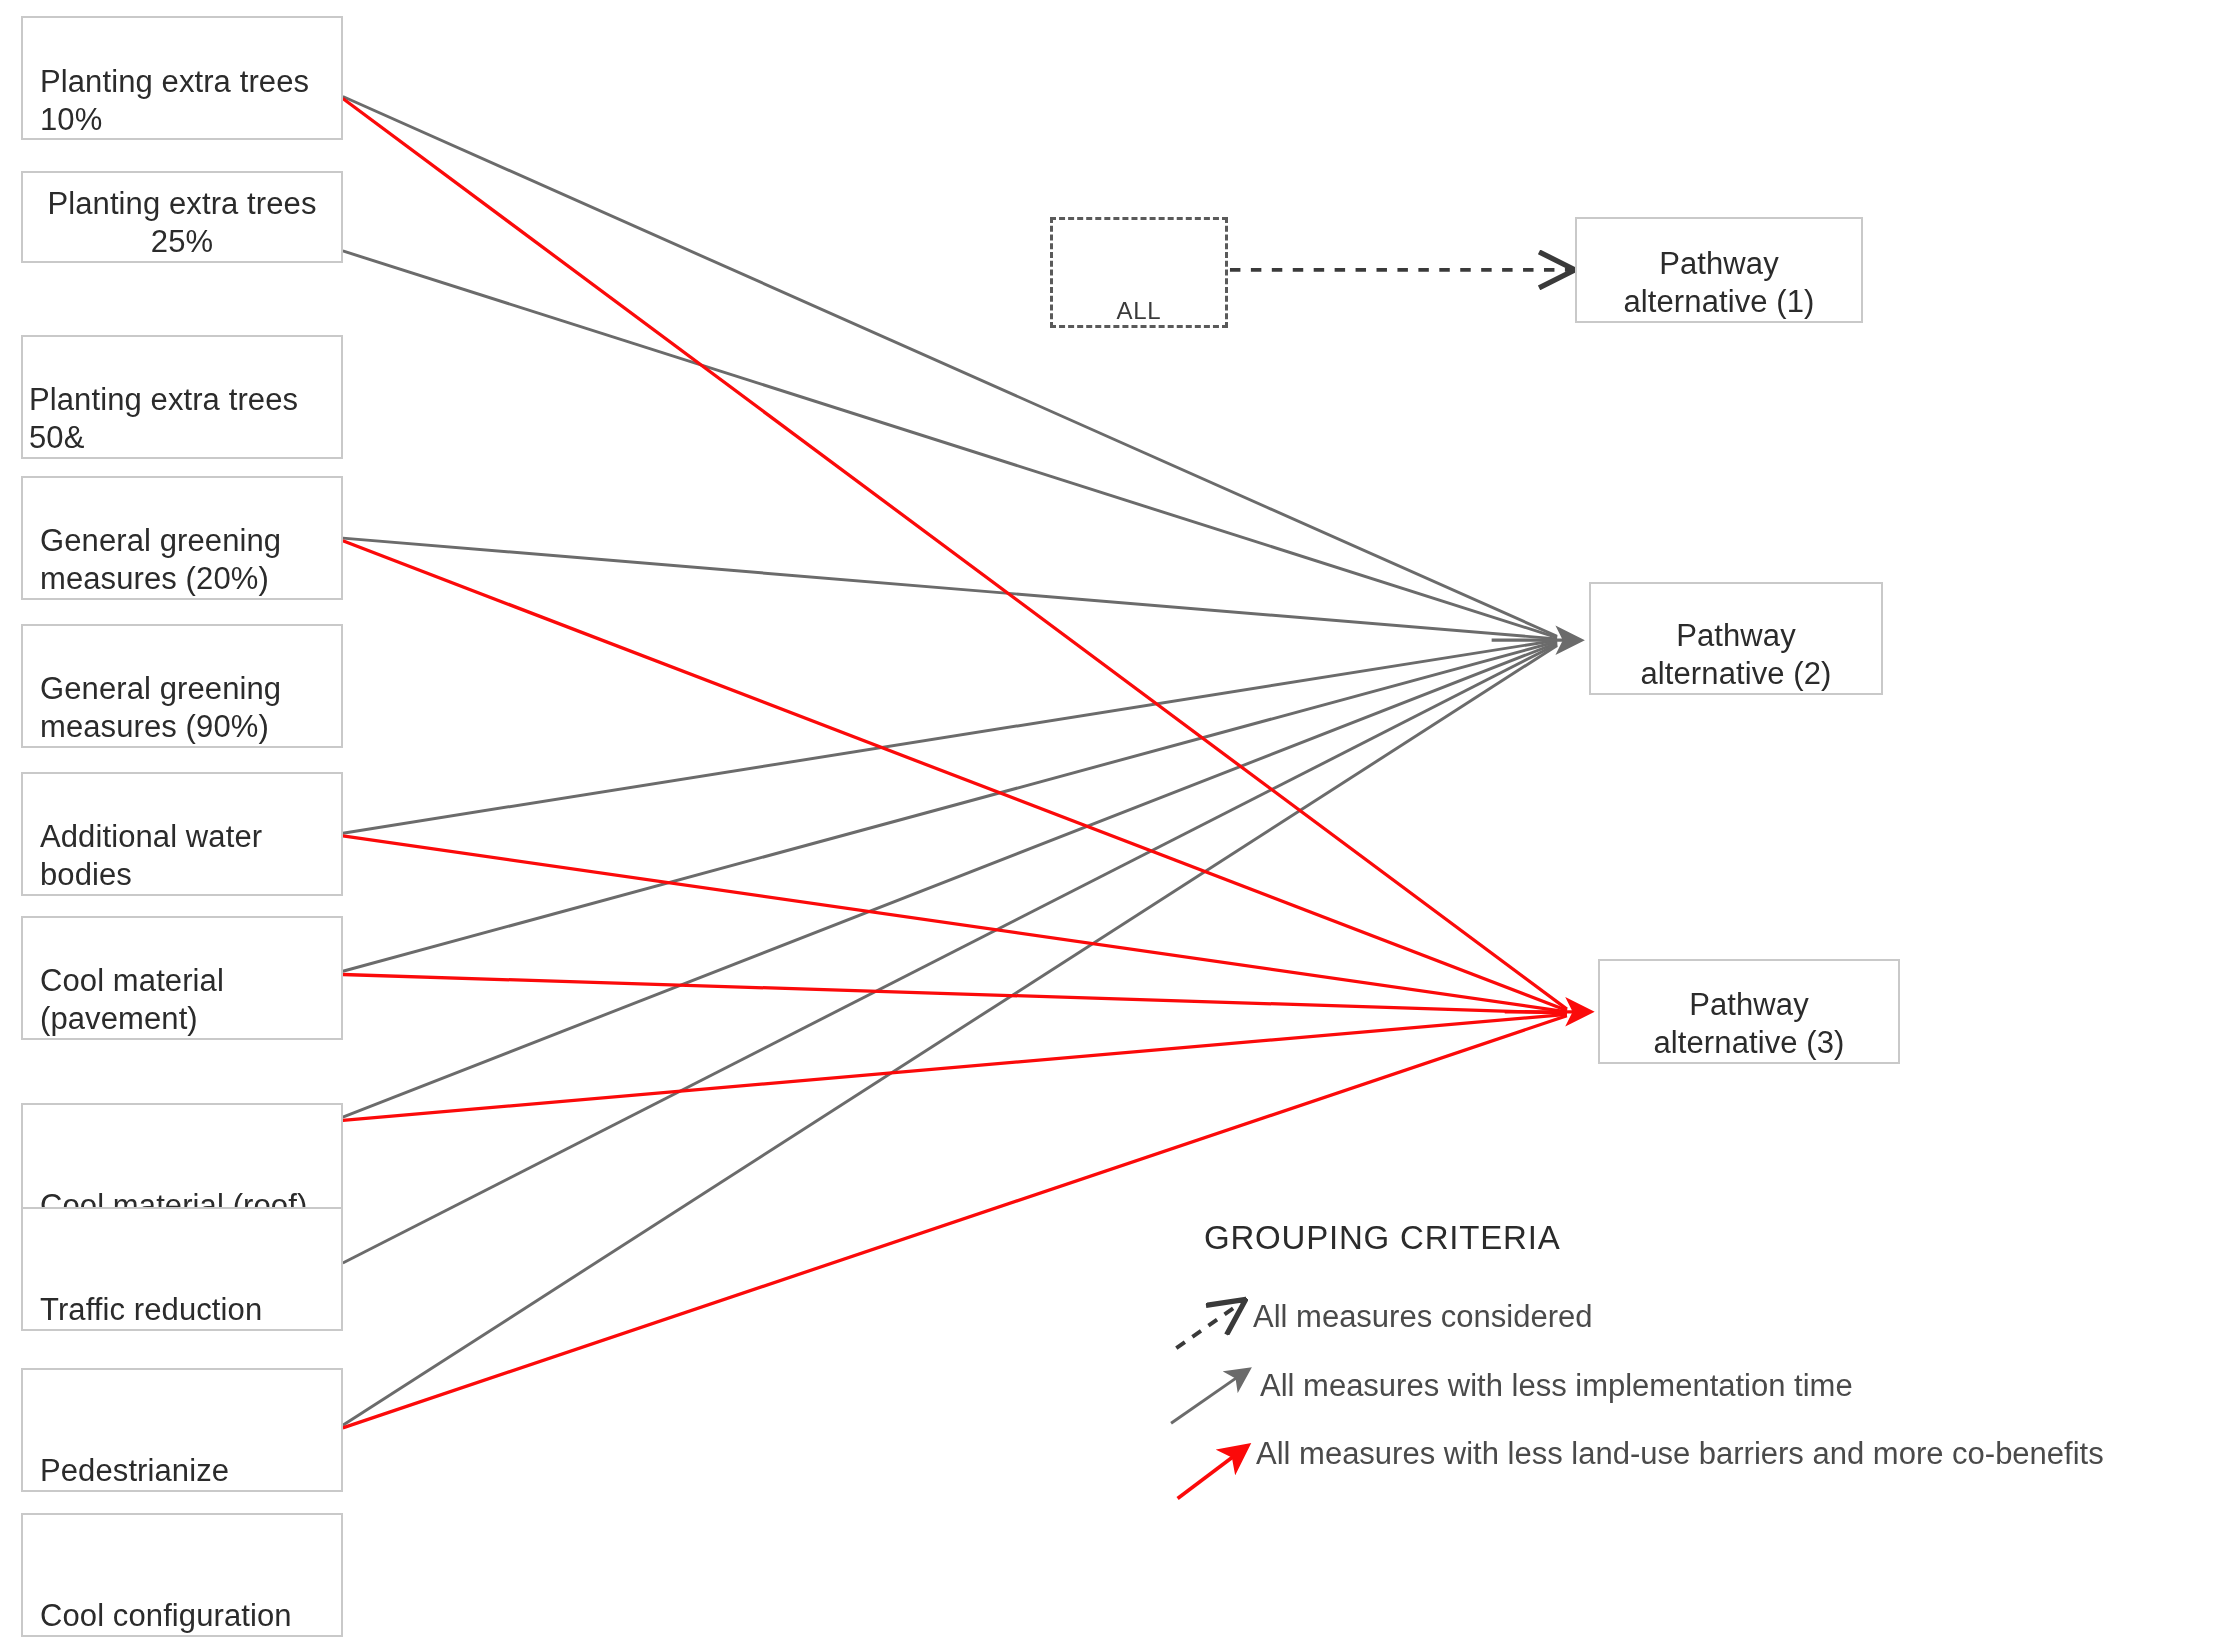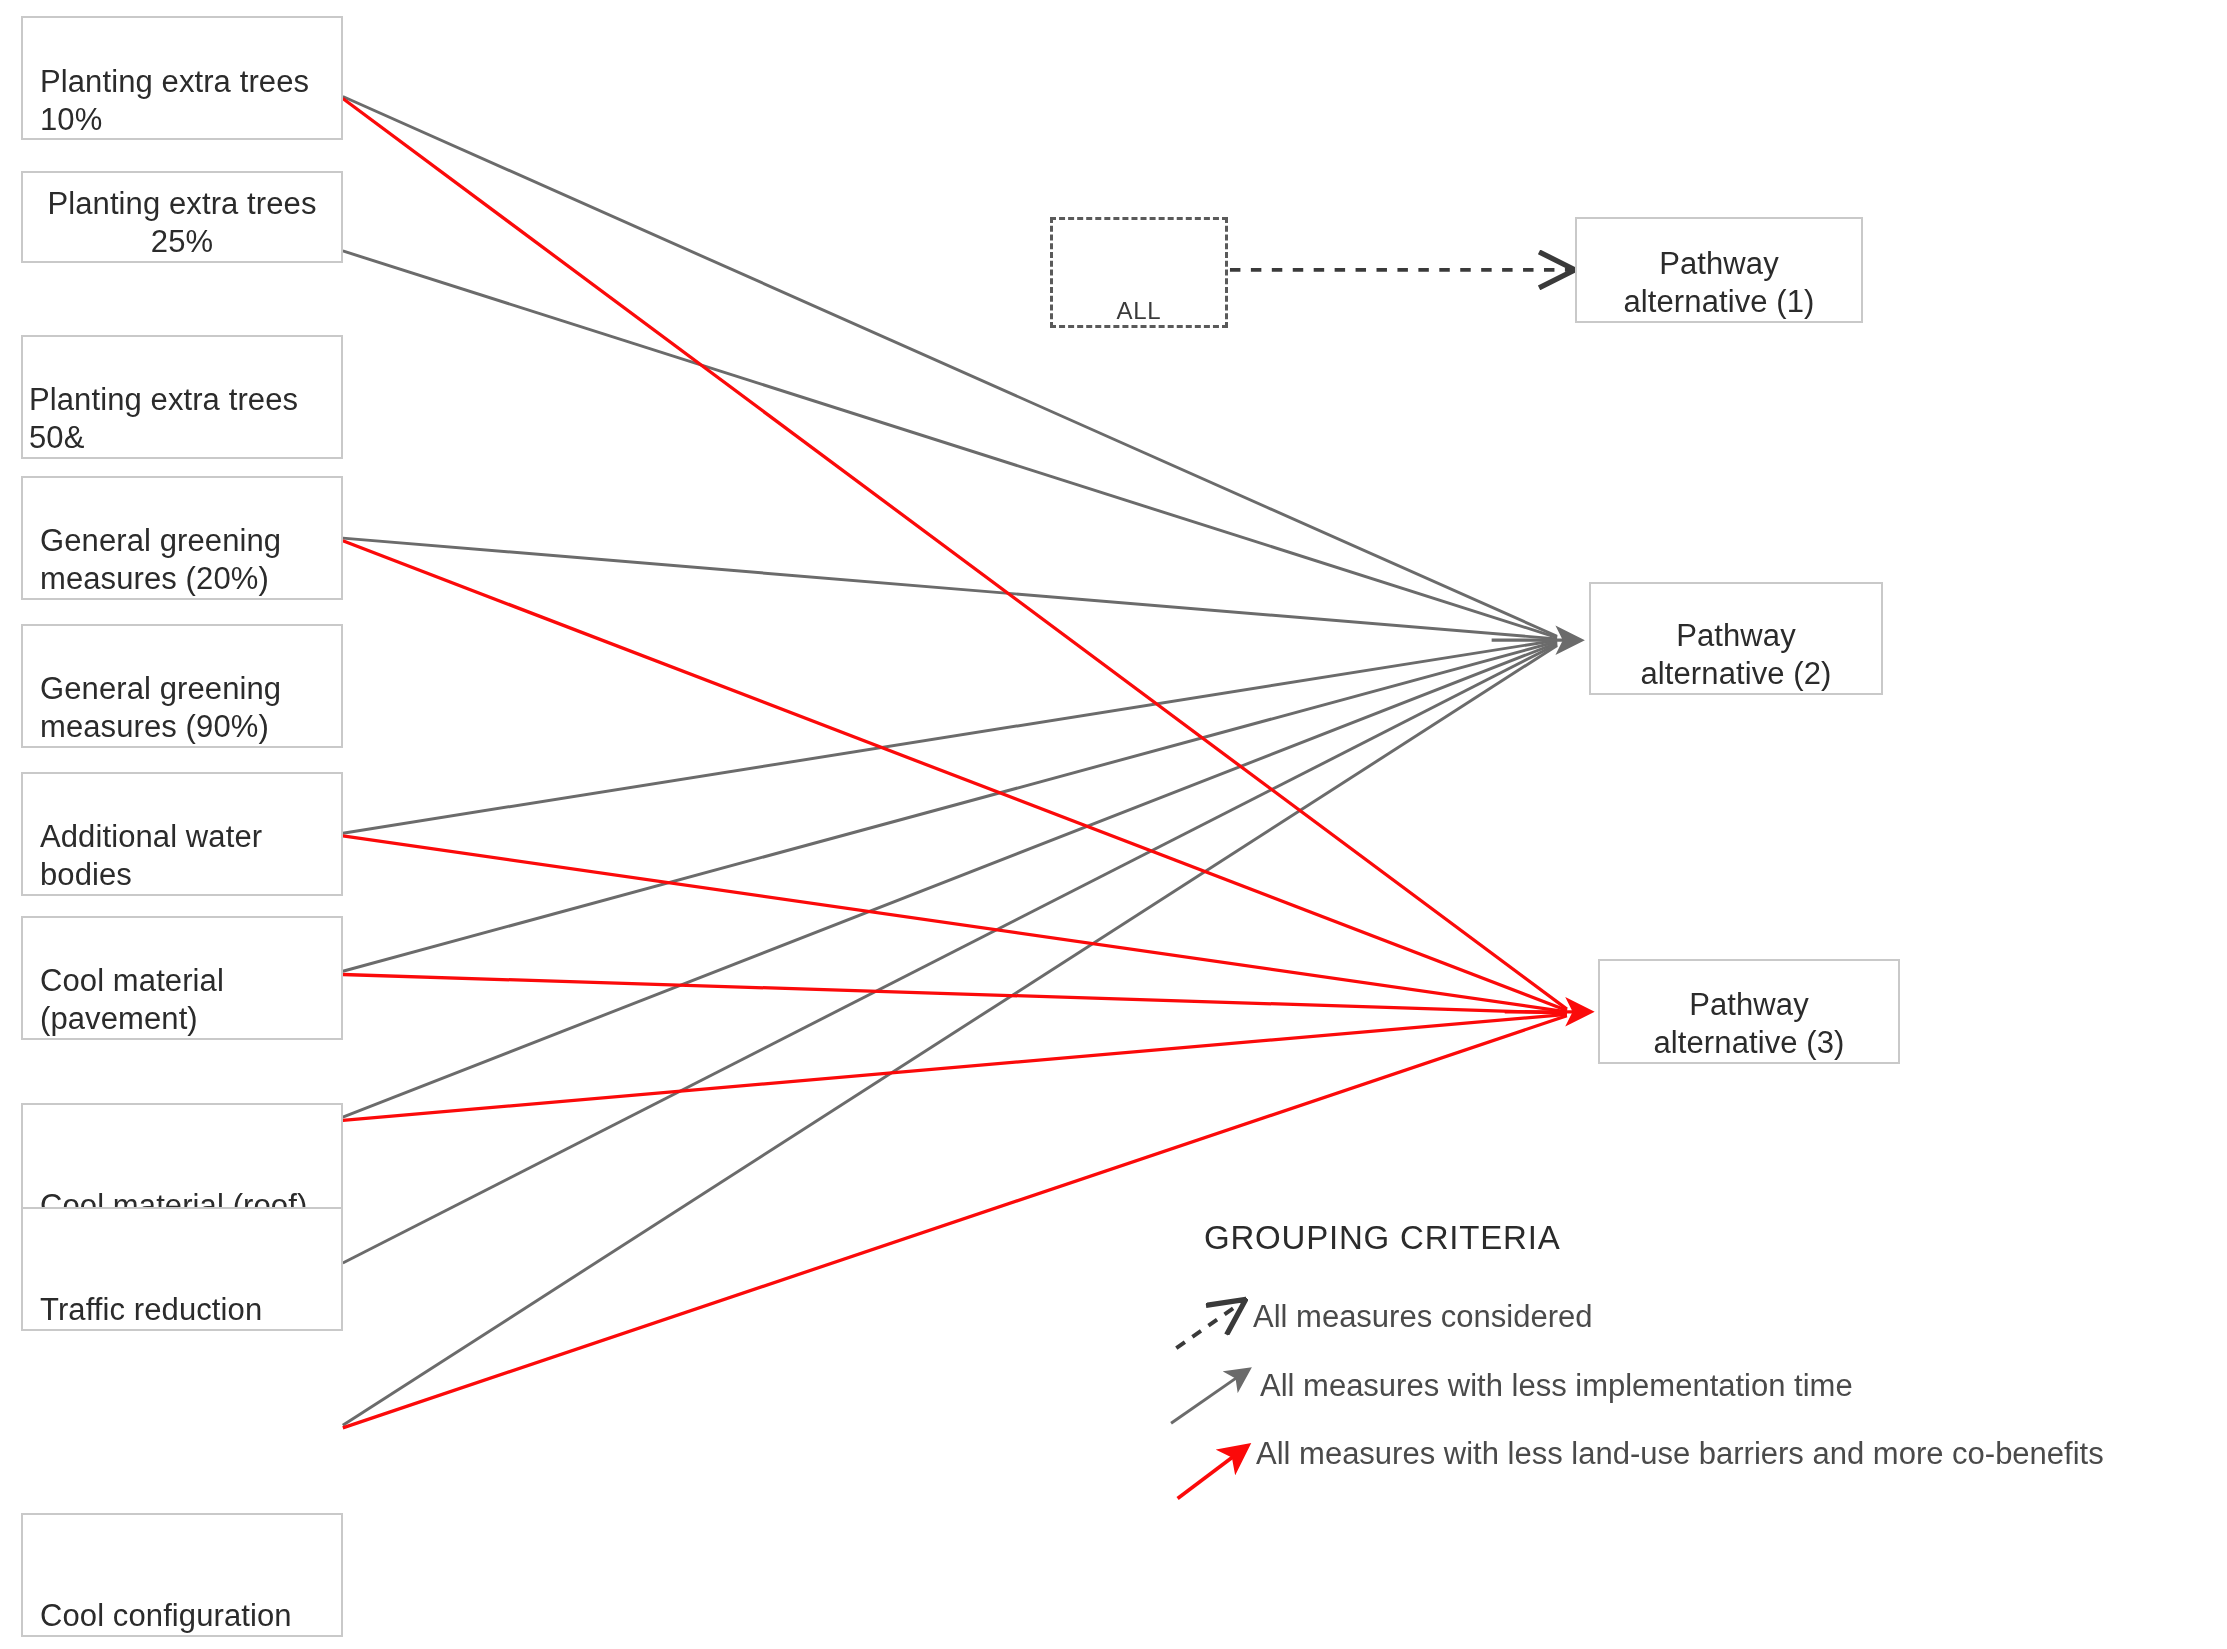--- a/index.html
+++ b/index.html
@@ -149,20 +149,23 @@
     </div>
   <div class="node measure" style="top:916px; height:124px;">
       <span>Cool material (pavement)</span>
     </div>
   <div class="node measure" style="top:1103px; height:124px;">
       <span>Cool material (roof)</span>
     </div>
   <div class="node measure" style="top:1207px; height:124px;">
       <span>Traffic reduction</span>
     </div>
+  <div class="node measure" style="top:1368px; height:124px;">
+      <span>Pedestrianize</span>
+    </div>
   <div class="node measure" style="top:1513px; height:124px;">
       <span>Cool configuration</span>
     </div>
 
   <div class="node all-box" style="left:1050px; top:217px; width:178px; height:111px;">
     <span>ALL</span>
   </div>
 
   <div class="node pathway" style="left:1575px; top:217px;  width:288px; height:106px;">
     <span>Pathway alternative (1)</span>

